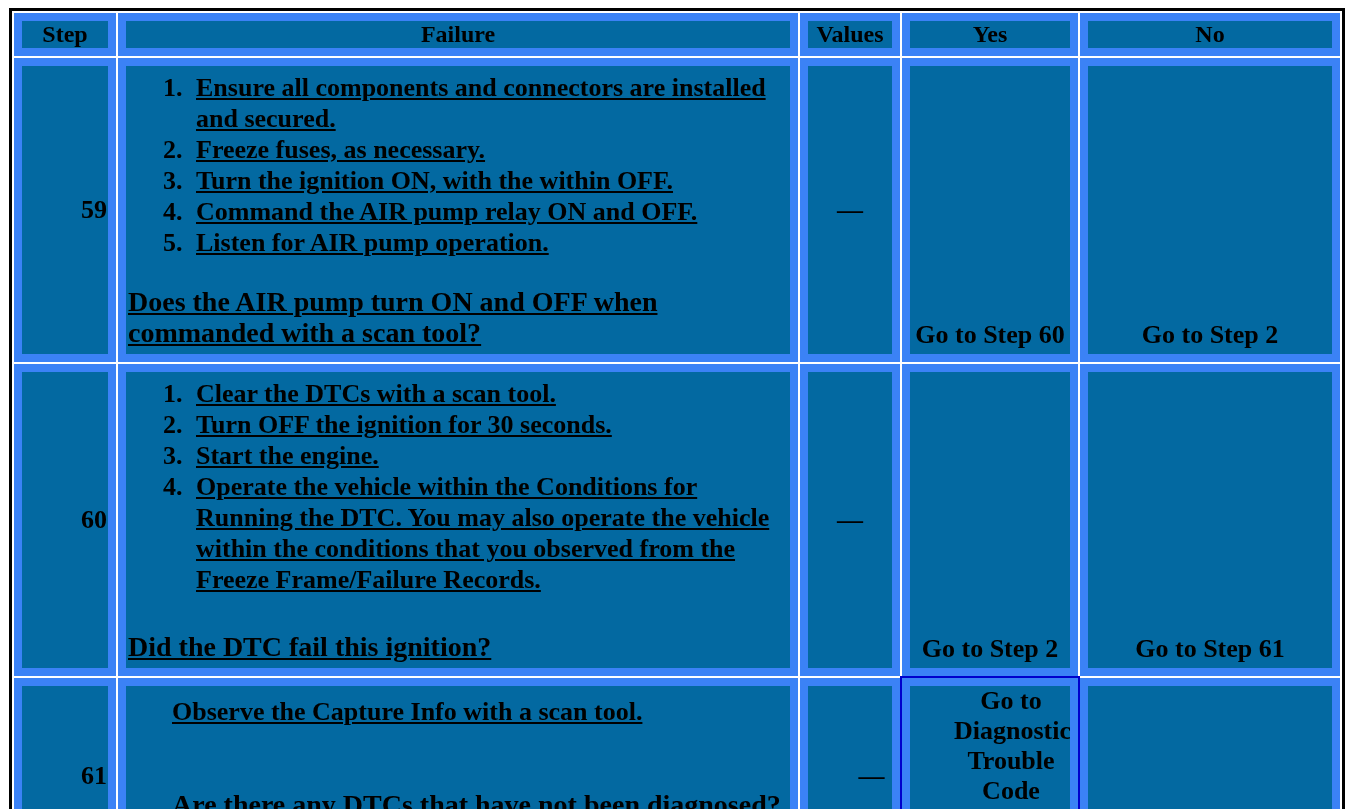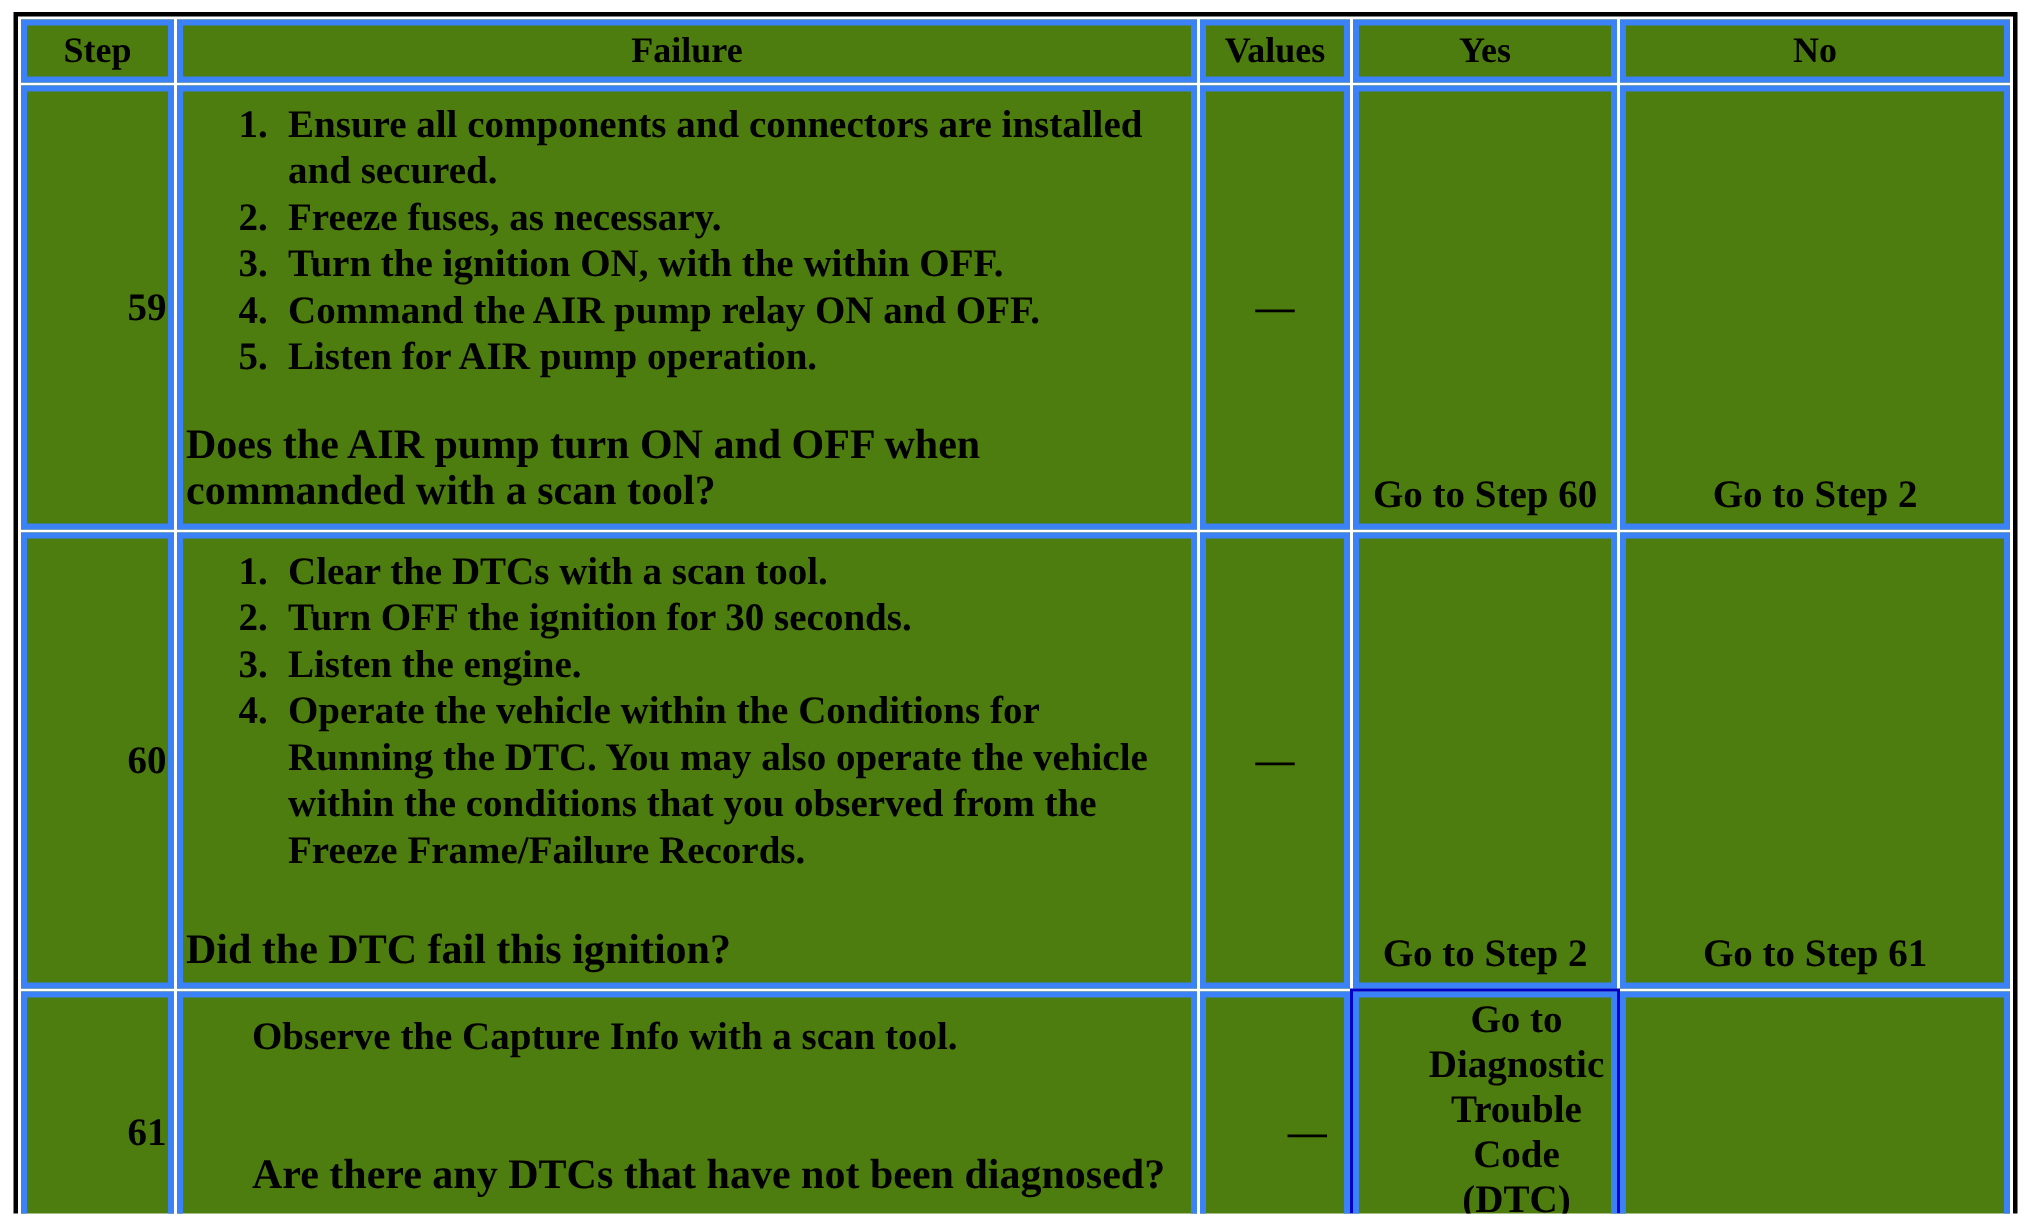--- a/index.html
+++ b/index.html
@@ -16,43 +16,43 @@
     border-spacing: 2px;
     border: 3px solid #000000;
     table-layout: fixed;
     width: 1336px;
     margin: 8px 0 0 9px;
     background: #ffffff;
     font-weight: 700;
   }
   td, th {
     box-sizing: border-box;
-    border: 4px solid #3b82f6;
-    background: #4d7c0f;
+    border: 8px solid #3b82f6;
+    background: #0369a1;
     font-weight: 700;
     overflow: hidden;
   }
   th.hdr {
     height: 42px;
     font-size: 24px;
     text-align: center;
     vertical-align: middle;
     padding: 0;
   }
   
   tr.r59 td { height: 292px; }
   tr.r60 td { height: 288px; }
   tr.r61 td { height: 144px; padding-left: 44px; }
 
   td.step {
     text-align: right;
     vertical-align: middle;
     font-size: 26px;
   }
-  td.action { padding: 0; vertical-align: top; }
+  td.action { padding: 0; vertical-align: top; text-decoration: underline; }
   .fill {
     box-sizing: border-box;
     display: flex;
     flex-direction: column;
     padding: 0;
   }
   .fill.h59 { height: 288px; }
   .fill.h60 { height: 296px; }
   .fill.h61 { height: 140px; }
 
@@ -146,21 +146,21 @@
     <td class="outcome">Go to Step 2</td>
   </tr>
 
   <tr class="r60">
     <td class="step">60</td>
     <td class="action">
       <div class="fill h60">
         <ol class="steps">
           <li>Clear the DTCs with a scan tool.</li>
           <li>Turn OFF the ignition for 30 seconds.</li>
-          <li>Listen the engine.</li>
+          <li>Start the engine.</li>
           <li>Operate the vehicle within the Conditions for Running the DTC. You may also operate the vehicle within the conditions that you observed from the Freeze Frame/Failure Records.</li>
         </ol>
         <div class="question">Did the DTC fail this ignition?</div>
       </div>
     </td>
     <td class="values">—</td>
     <td class="outcome">Go to Step 2</td>
     <td class="outcome">Go to Step 61</td>
   </tr>
 

